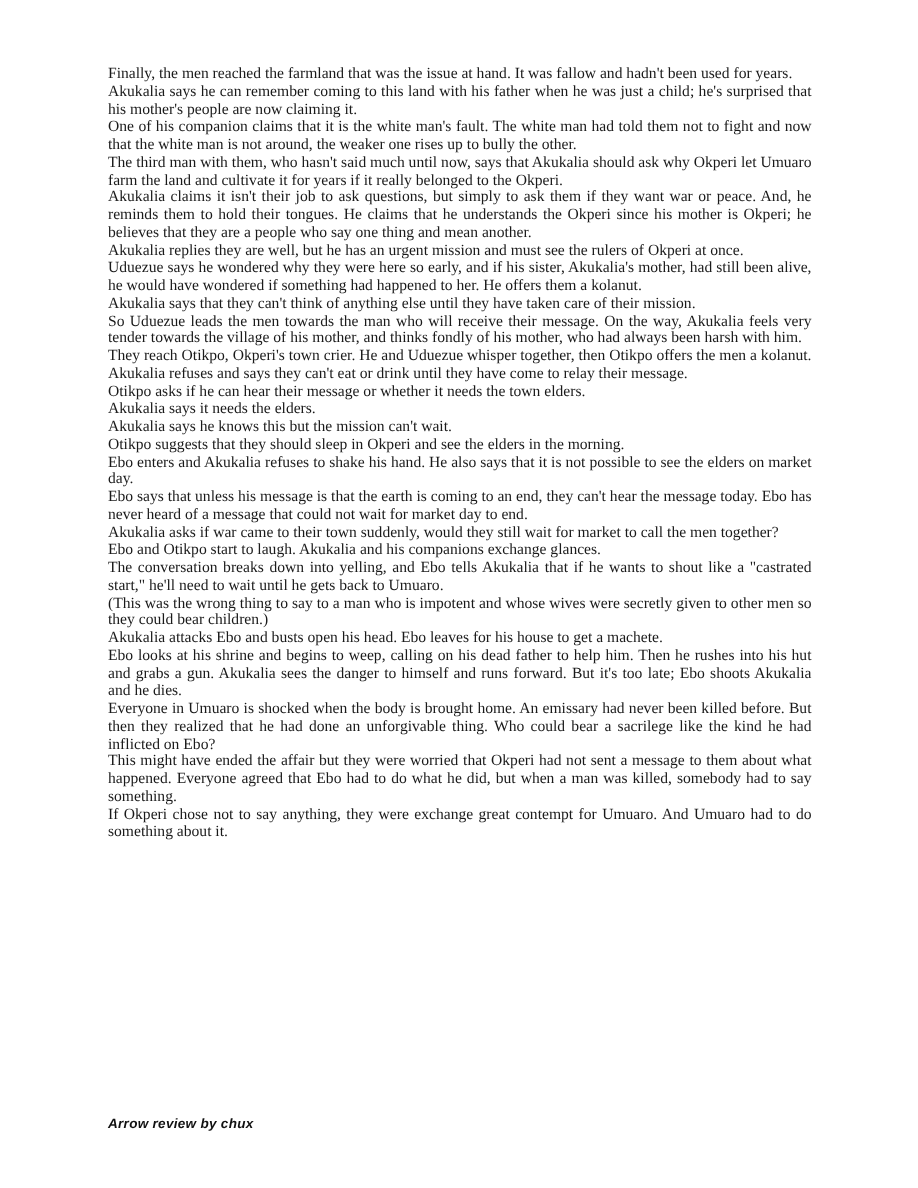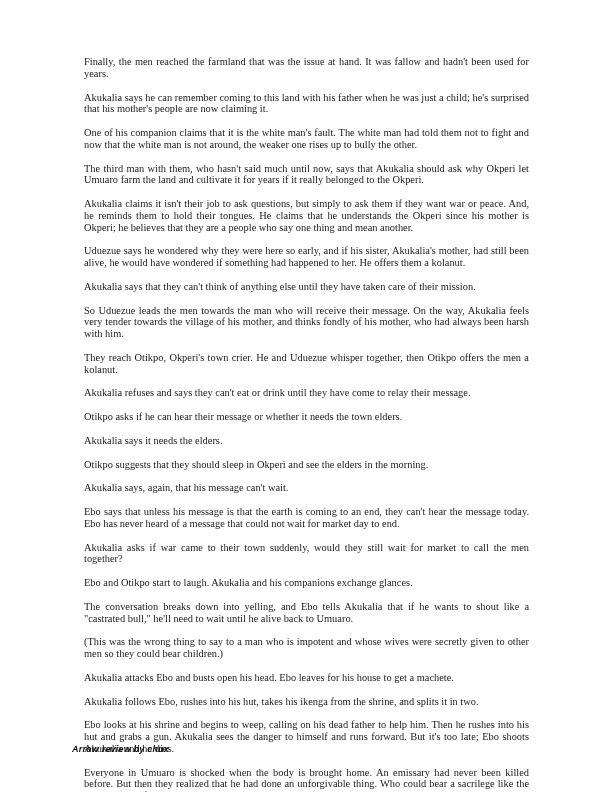--- a/index.html
+++ b/index.html
@@ -4,53 +4,55 @@
 <style>
   html, body { margin: 0; padding: 0; background: #ffffff; }
   body { width: 612px; height: 792px; position: relative; overflow: hidden; }
   .page { position: absolute; left: 72px; top: 44px; width: 469px; }
   .para {
     font-family: "Liberation Serif", "DejaVu Serif", serif;
     font-size: 10.4px;
     line-height: 11.75px;
     color: #1a1a1a;
     text-align: justify;
-    margin: 12px;
+    margin: 0;
   }
   .footer {
     position: absolute; left: 72px; top: 744px;
     font-family: Liberation Sans, sans-serif;
     font-weight: bold; font-style: italic;
     font-size: 9px; color: #111;
     letter-spacing: 0.2px;
   }
 </style>
 </head>
 <body>
 
 <div class="page">
   <p class="para">Finally, the men reached the farmland that was the issue at hand. It was fallow and hadn't been used for years.</p>
   <p class="para">Akukalia says he can remember coming to this land with his father when he was just a child; he's surprised that his mother's people are now claiming it.</p>
   <p class="para">One of his companion claims that it is the white man's fault. The white man had told them not to fight and now that the white man is not around, the weaker one rises up to bully the other.</p>
   <p class="para">The third man with them, who hasn't said much until now, says that Akukalia should ask why Okperi let Umuaro farm the land and cultivate it for years if it really belonged to the Okperi.</p>
   <p class="para">Akukalia claims it isn't their job to ask questions, but simply to ask them if they want war or peace. And, he reminds them to hold their tongues. He claims that he understands the Okperi since his mother is Okperi; he believes that they are a people who say one thing and mean another.</p>
+  <p class="para">Akukalia replies they are well, but he has an urgent mission and must see the rulers of Okperi at once.</p>
   <p class="para">Uduezue says he wondered why they were here so early, and if his sister, Akukalia's mother, had still been alive, he would have wondered if something had happened to her. He offers them a kolanut.</p>
   <p class="para">Akukalia says that they can't think of anything else until they have taken care of their mission.</p>
   <p class="para">So Uduezue leads the men towards the man who will receive their message. On the way, Akukalia feels very tender towards the village of his mother, and thinks fondly of his mother, who had always been harsh with him.</p>
   <p class="para">They reach Otikpo, Okperi's town crier. He and Uduezue whisper together, then Otikpo offers the men a kolanut.</p>
   <p class="para">Akukalia refuses and says they can't eat or drink until they have come to relay their message.</p>
   <p class="para">Otikpo asks if he can hear their message or whether it needs the town elders.</p>
   <p class="para">Akukalia says it needs the elders.</p>
+  <p class="para">Akukalia says he knows this but the mission can't wait.</p>
   <p class="para">Otikpo suggests that they should sleep in Okperi and see the elders in the morning.</p>
-  <p class="para">Akukalia says, again, that his message can't wait.</p>
+  <p class="para">Ebo enters and Akukalia refuses to shake his hand. He also says that it is not possible to see the elders on market day.</p>
   <p class="para">Ebo says that unless his message is that the earth is coming to an end, they can't hear the message today. Ebo has never heard of a message that could not wait for market day to end.</p>
   <p class="para">Akukalia asks if war came to their town suddenly, would they still wait for market to call the men together?</p>
   <p class="para">Ebo and Otikpo start to laugh. Akukalia and his companions exchange glances.</p>
-  <p class="para">The conversation breaks down into yelling, and Ebo tells Akukalia that if he wants to shout like a "castrated bull," he'll need to wait until he alive back to Umuaro.</p>
+  <p class="para">The conversation breaks down into yelling, and Ebo tells Akukalia that if he wants to shout like a "castrated start," he'll need to wait until he gets back to Umuaro.</p>
   <p class="para">(This was the wrong thing to say to a man who is impotent and whose wives were secretly given to other men so they could bear children.)</p>
   <p class="para">Akukalia attacks Ebo and busts open his head. Ebo leaves for his house to get a machete.</p>
-  <p class="para">Akukalia follows Ebo, rushes into his hut, takes his ikenga from the shrine, and splits it in two.</p>
   <p class="para">Ebo looks at his shrine and begins to weep, calling on his dead father to help him. Then he rushes into his hut and grabs a gun. Akukalia sees the danger to himself and runs forward. But it's too late; Ebo shoots Akukalia and he dies.</p>
   <p class="para">Everyone in Umuaro is shocked when the body is brought home. An emissary had never been killed before. But then they realized that he had done an unforgivable thing. Who could bear a sacrilege like the kind he had inflicted on Ebo?</p>
+  <p class="para">This might have ended the affair but they were worried that Okperi had not sent a message to them about what happened. Everyone agreed that Ebo had to do what he did, but when a man was killed, somebody had to say something.</p>
   <p class="para">If Okperi chose not to say anything, they were exchange great contempt for Umuaro. And Umuaro had to do something about it.</p>
 </div>
 
 <div class="footer">Arrow review by chux</div>
 
 </body></html>

